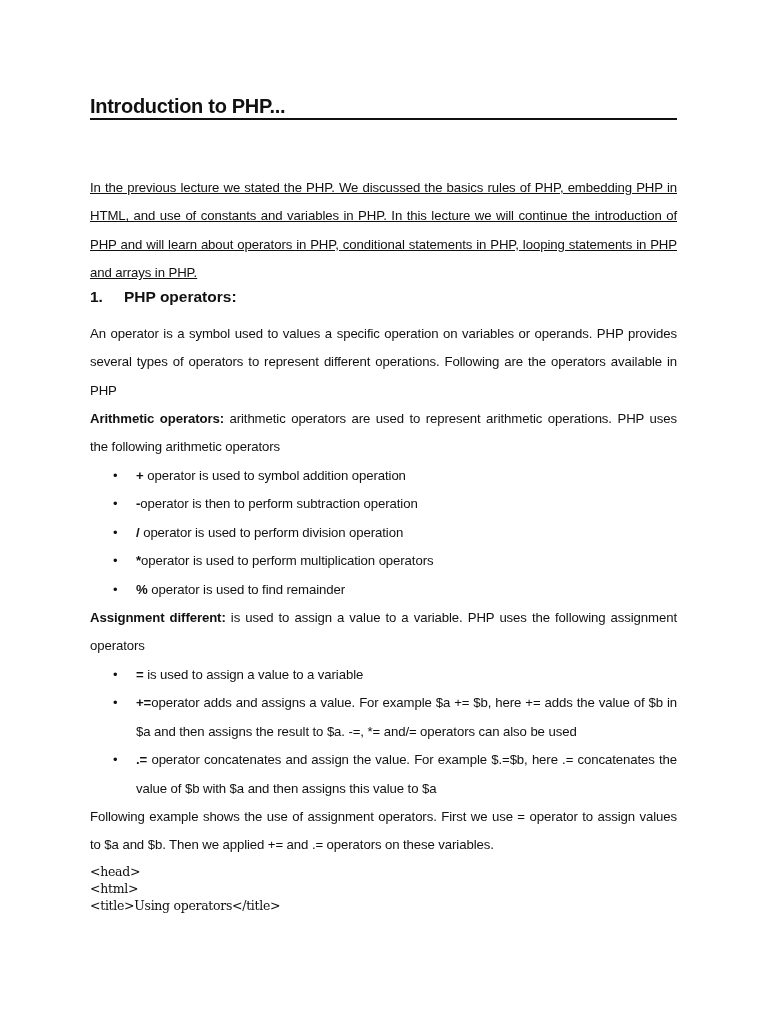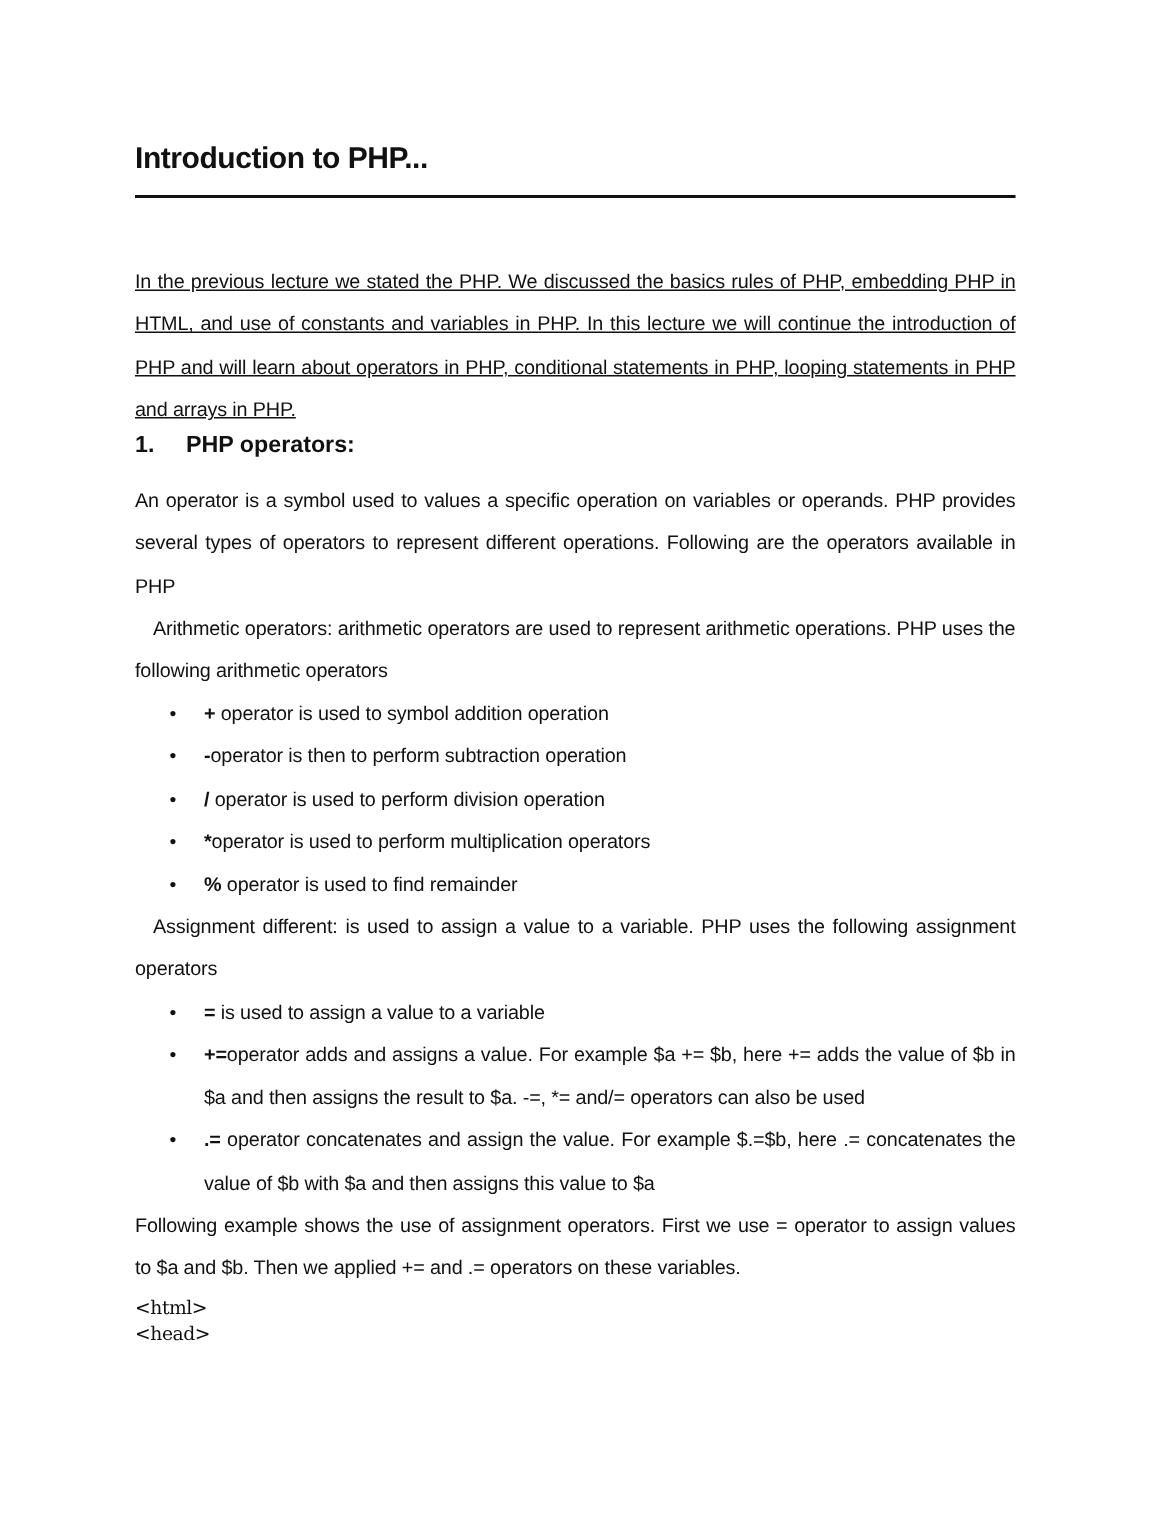--- a/index.html
+++ b/index.html
@@ -22,35 +22,35 @@
       width: 587px;
     }
     .title {
       position: absolute;
       top: 94px;
       left: 0;
       width: 587px;
       font-size: 20px;
       font-weight: bold;
       letter-spacing: -0.3px;
-      padding-bottom: 12px;
+      padding-bottom: 0;
       border-bottom: 2px solid #111;
       line-height: 24px;
     }
     .p {
       position: absolute;
       left: 0;
       width: 587px;
       font-size: 13.2px;
       line-height: 28.4px;
       text-align: justify;
       text-align-last: left;
       letter-spacing: -0.1px;
     }
-    .p b { font-weight: normal; margin-left: 12px; }
+    .p b { font-weight: bold; }
     .h1 {
       position: absolute;
       left: 0;
       width: 587px;
       font-size: 15.5px;
       font-weight: bold;
       line-height: 22px;
     }
     .h1 .num {
       display: inline-block;
@@ -123,15 +123,15 @@
   </div>
 
   <ul class="bullets" style="top:661px;">
     <li><span class="dot">•</span><span class="op">=</span><span> is used to assign a value to a variable</span></li>
     <li><span class="dot">•</span><span class="op">+=</span><span>operator adds and assigns a value. For example $a += $b, here += adds the value of $b in $a and then assigns the result to $a. -=, *= and/= operators can also be used</span></li>
     <li><span class="dot">•</span><span class="op">.=</span><span> operator concatenates and assign the value. For example $.=$b, here .= concatenates the value of $b with $a and then assigns this value to $a</span></li>
   </ul>
 
   <div class="p" style="top:803px;">Following example shows the use of assignment operators. First we use = operator to assign values to $a and $b. Then we applied += and .= operators on these variables.</div>
 
-  <div class="code"><div>&lt;html&gt;</div><div>&lt;head&gt;</div></div>
+  <div class="code"><div>&lt;head&gt;</div><div>&lt;html&gt;</div><div>&lt;title&gt;Using operators&lt;/title&gt;</div></div>
 
 </div>
 
 </body></html>

